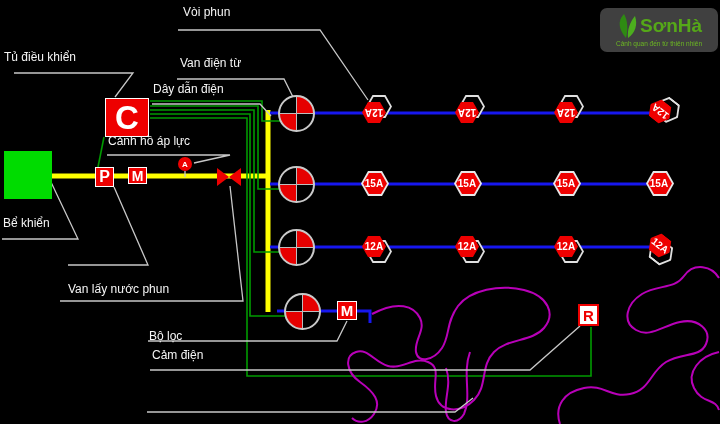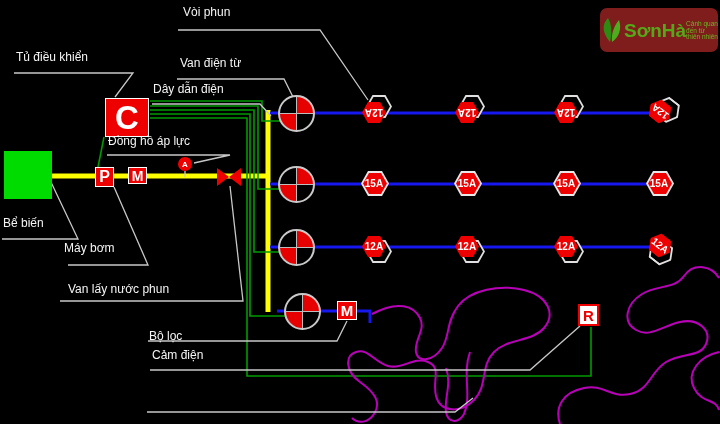--- a/index.html
+++ b/index.html
@@ -20,22 +20,22 @@
   .valve{position:absolute;z-index:4;width:33px;height:33px;border-radius:50%;border:2px solid #c9c9c9;
          box-sizing:content-box;
          background:
            linear-gradient(#bdbdbd,#bdbdbd) center/100% 1px no-repeat,
            linear-gradient(#bdbdbd,#bdbdbd) center/1px 100% no-repeat,
            conic-gradient(#e60000 0 90deg,#000 90deg 180deg,#e60000 180deg 270deg,#000 270deg 360deg);}
   .hexgrp{position:absolute;z-index:5;width:30px;height:27px;}
   .hex{position:absolute;clip-path:polygon(25% 0,75% 0,100% 50%,75% 100%,25% 100%,0 50%);}
   .hex-label{position:absolute;left:0;top:1px;width:26px;height:23px;display:flex;align-items:center;
              justify-content:center;font-weight:bold;font-size:10px;color:#fff;z-index:3;}
-  .logo{position:absolute;left:600px;top:8px;width:118px;height:44px;background:#7f1d1d;
-        border-radius:7px;z-index:7;display:flex;flex-direction:row;align-items:center;
+  .logo{position:absolute;left:600px;top:8px;width:118px;height:44px;background:#404040;
+        border-radius:7px;z-index:7;display:flex;flex-direction:column;align-items:center;
         justify-content:center;}
   .logo-row{display:flex;align-items:center;gap:2px;}
   .brand{color:#55a818;font-size:19px;font-weight:bold;letter-spacing:0;line-height:1;}
   .tagline{color:#6cb822;font-size:6.5px;line-height:1;margin-top:2px;}
 </style>
 </head>
 <body>
 
 <div class="canvas">
 
@@ -186,26 +186,25 @@
       <div class="hexgrp" style="left: 646px; top: 234px; transform: rotate(38deg);">
         <div class="hex" style="width: 26px; height: 23px; background: rgb(224, 224, 224); left: 5px; top: 6px;"></div>
         <div class="hex" style="width: 22px; height: 19px; background: rgb(0, 0, 0); left: 7px; top: 8px;"></div>
         <div class="hex" style="width: 24px; height: 21px; background: rgb(238, 0, 0); left: 1px; top: 2px;"></div>
         <div class="hex-label">12A</div>
       </div>
       <div class="valve" style="left: 284px; top: 293px;"></div>
     </div>
 
   <div class="lbl" style="left:183px;top:6px">Vòi phun</div>
-  <div class="lbl" style="left:16px;top:51px">Tủ điều khiển</div>
+  <div class="lbl" style="left:4px;top:51px">Tủ điều khiển</div>
   <div class="lbl" style="left:180px;top:57px">Van điện từ</div>
   <div class="lbl" style="left:153px;top:83px">Dây dẫn điện</div>
-  <div class="lbl" style="left:108px;top:135px">Đồng hồ áp lực</div>
-  <div class="lbl" style="left:3px;top:217px">Bể biến</div>
-  <div class="lbl" style="left:64px;top:242px">Máy bơm</div>
+  <div class="lbl" style="left:108px;top:135px">Cảnh hồ áp lực</div>
+  <div class="lbl" style="left:3px;top:217px">Bể khiển</div>
   <div class="lbl" style="left:68px;top:283px">Van lấy nước phun</div>
   <div class="lbl" style="left:149px;top:330px">Bộ lọc</div>
   <div class="lbl" style="left:152px;top:349px">Cảm điện</div>
 
   <div class="logo">
     <div class="logo-row">
       <svg width="22" height="26" viewBox="0 0 22 26">
         <path d="M10 25 C 3 17, 1 8, 8 1 C 12 8, 12 17, 10 25" fill="#2e8b12"></path>
         <path d="M12 25 C 19 20, 22 12, 19 3 C 14 9, 11 17, 12 25" fill="#4cae1e"></path>
       </svg>

